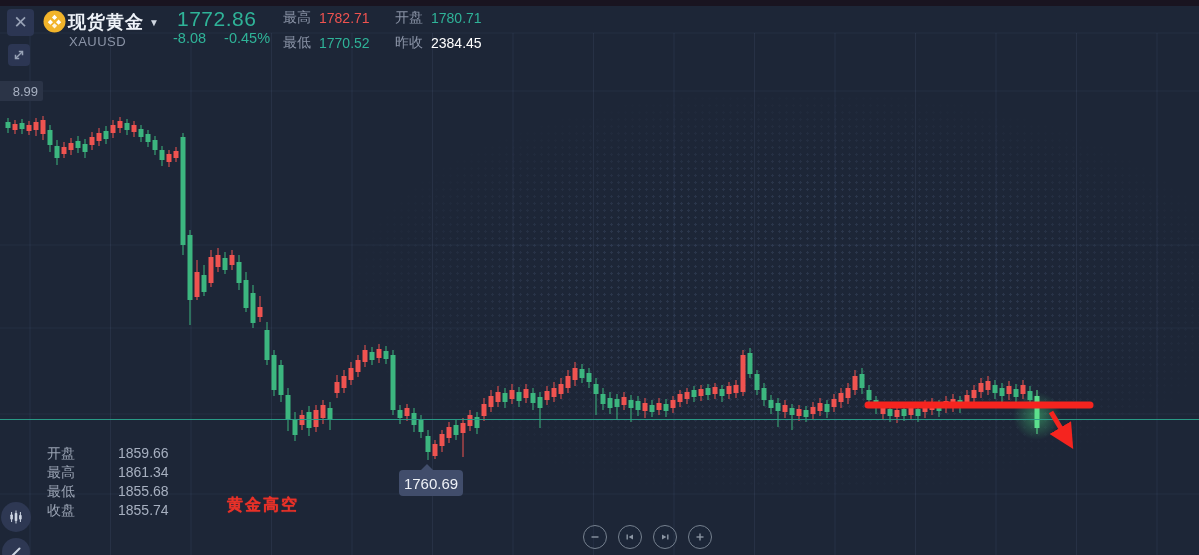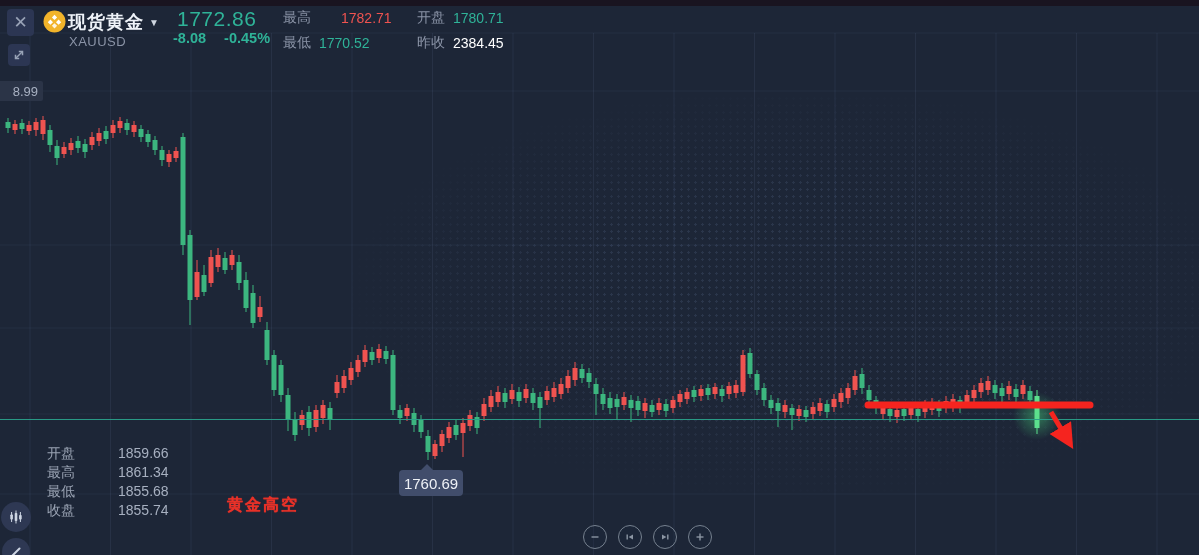--- a/index.html
+++ b/index.html
@@ -9,25 +9,25 @@
   .abs{position:absolute;}
   .btn-sq{position:absolute;background:#2c3653;border-radius:4px;display:flex;align-items:center;justify-content:center;color:#98a2b6;}
   .close-btn{left:7px;top:9px;width:27px;height:27px;font-size:17px;}
   .collapse-btn{left:8px;top:44px;width:22px;height:22px;}
   .coin{left:43px;top:10px;width:23px;height:23px;}
   .sym-name{left:68px;top:10px;font-size:18px;font-weight:bold;color:#eef2f8;letter-spacing:1px;}
   .caret{font-size:10px;color:#cfd6e0;margin-left:5px;vertical-align:2px;}
   .sym-code{left:69px;top:34px;font-size:13px;color:#8a93a6;letter-spacing:.5px;}
   .price{left:177px;top:7px;font-size:21px;color:#2fb398;font-weight:400;letter-spacing:.5px;}
   .chg{left:173px;top:30px;font-size:14.5px;color:#2fb398;}
-  .chg span{margin-right:14px;font-weight:bold;}
+  .chg span{margin-right:14px;}
   .stats{left:283px;top:9px;display:grid;grid-template-columns:auto auto auto auto;grid-column-gap:8px;grid-row-gap:7px;font-size:14px;align-items:center;}
   .stats .lbl{color:#8a93a6;}
   .stats .val{min-width:54px;}
-  .v-red{color:#ef5350;margin-left:22px;} .v-green{color:#2fb398;} .v-white{color:#ffffff;}
+  .v-red{color:#ef5350;} .v-green{color:#2fb398;} .v-white{color:#ffffff;}
   .col2{margin-left:14px;}
   .mapdots{left:300px;top:95px;width:899px;height:440px;
     background-image:radial-gradient(rgba(140,165,215,.17) 1px,transparent 1.3px);
     background-size:7px 7px;opacity:.75;
     -webkit-mask-image:radial-gradient(ellipse 62% 58% at 55% 45%,#000 40%,transparent 82%);
     mask-image:radial-gradient(ellipse 62% 58% at 55% 45%,#000 40%,transparent 82%);}
   .ann-right{left:948px;top:64px;font-size:21px;font-weight:bold;color:#e93128;letter-spacing:1px;text-shadow:0 0 1px #e93128;}
   .ann-bottom{left:227px;top:495px;font-size:16px;font-weight:bold;color:#e93128;letter-spacing:2px;text-shadow:0 0 1px #e93128;}
   .axis-label{left:-8px;top:81px;width:46px;height:20px;background:#2b3447;color:#a8b1c2;font-size:13px;
     display:flex;align-items:center;justify-content:flex-end;padding-right:5px;border-radius:2px;}

